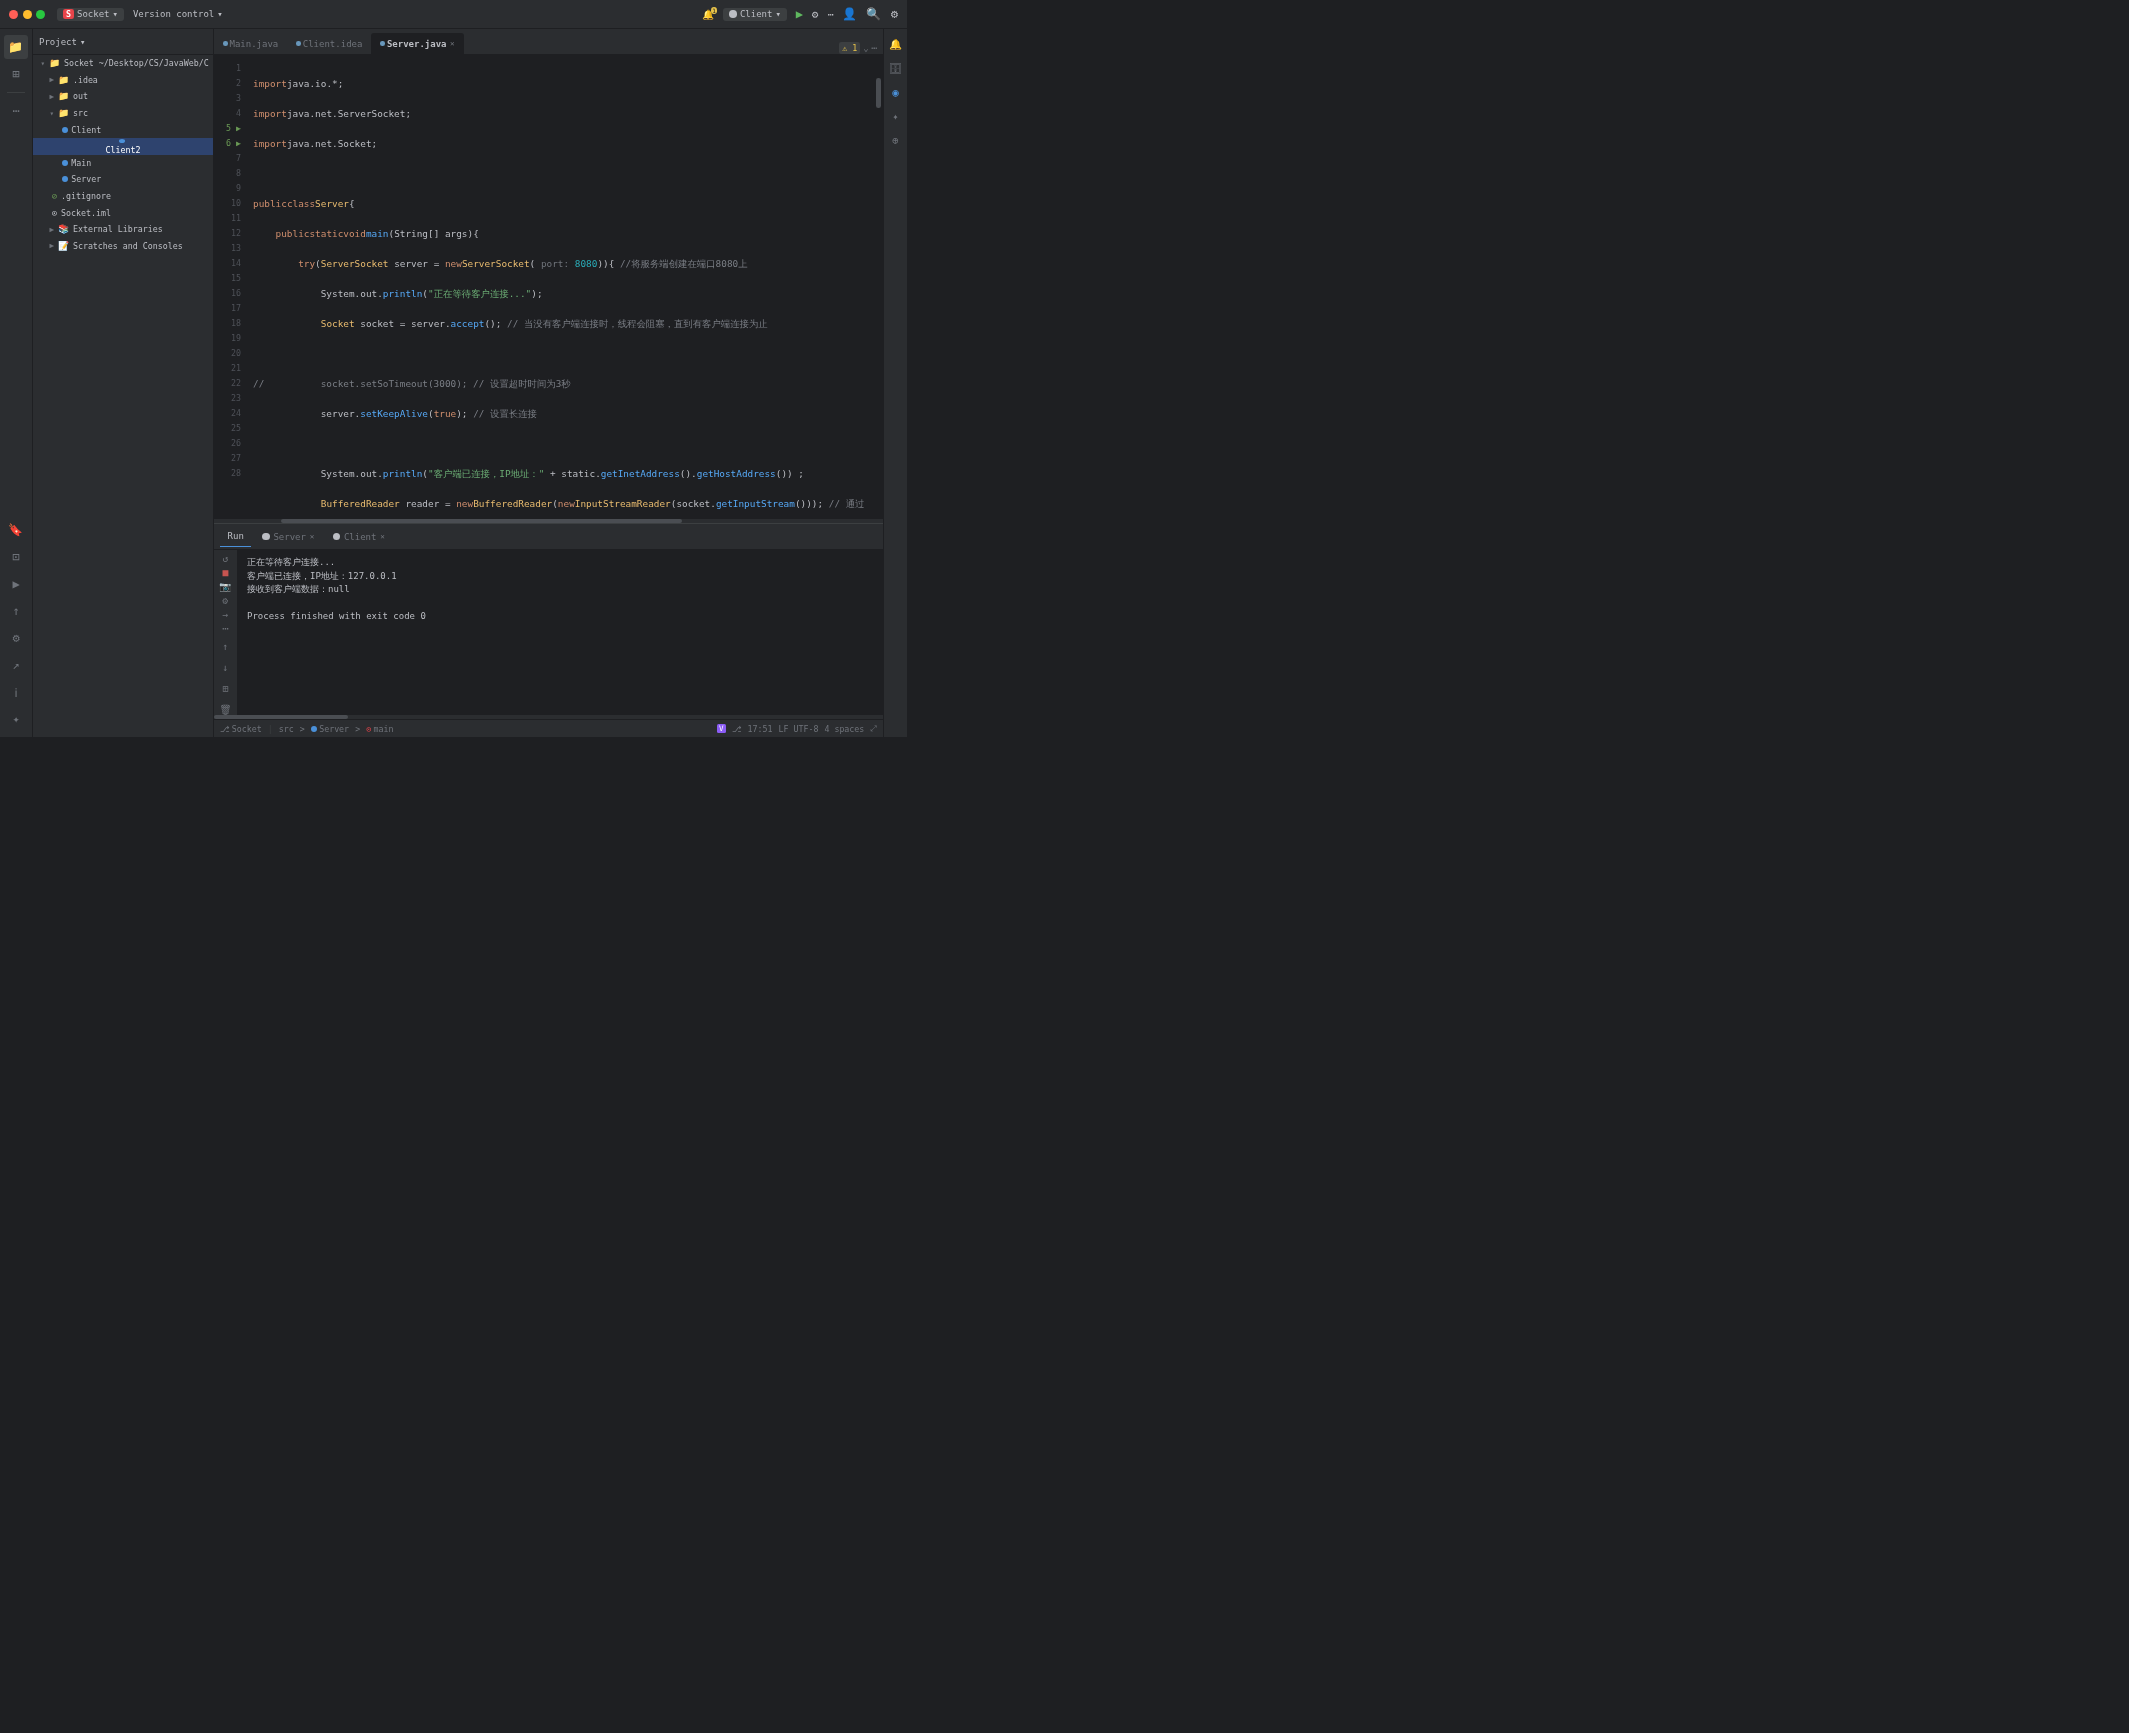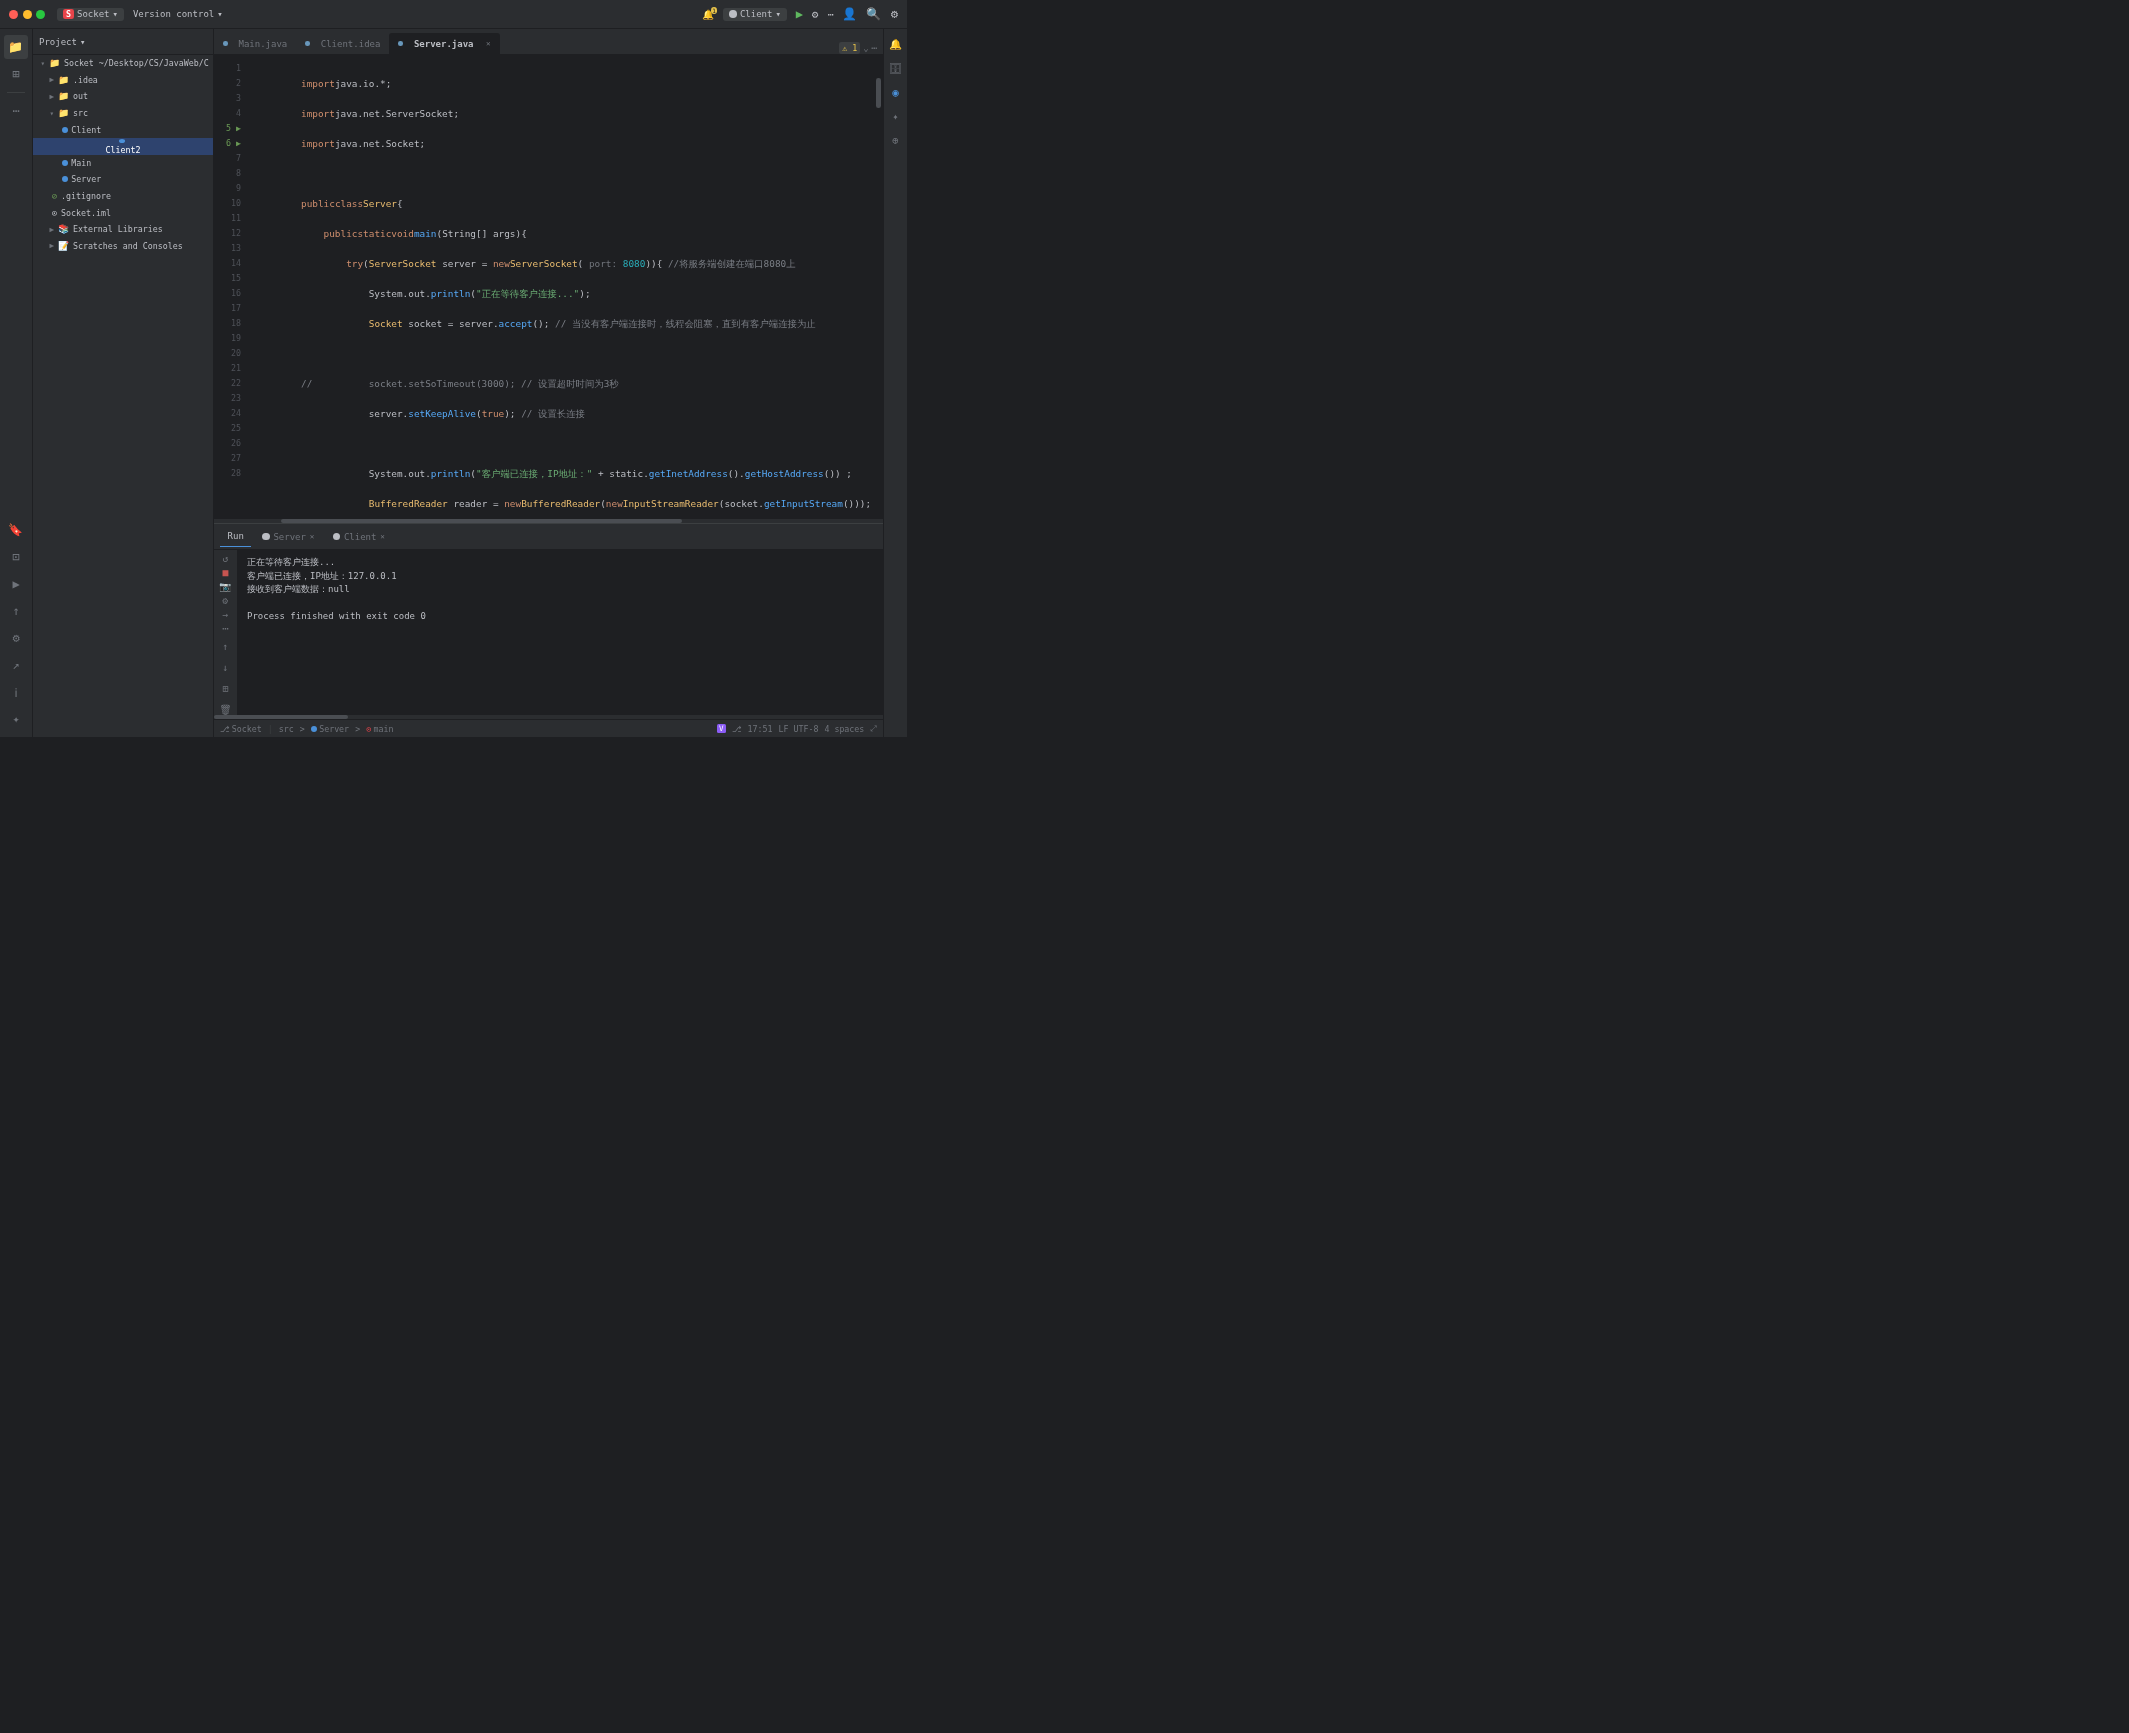--- a/index.html
+++ b/index.html
@@ -109,21 +109,21 @@
       height: 26px;
       background: #2b2d30;
       display: flex;
       align-items: flex-end;
       border-bottom: 1.5px solid #1e1f22;
       padding-left: 0;
     }
     .tab {
       height: 23px;
       display: flex; align-items: center;
-      padding: 0 9px; gap: 11px;
+      padding: 0 9px; gap: 2px;
       font-size: 9px; color: #6f737a;
       cursor: pointer; border-radius: 3px 3px 0 0;
       border-bottom: 1.5px solid transparent;
       margin-bottom: -1.5px;
     }
     .tab.active {
       color: #bcbec4; background: #1e1f22;
       border-bottom: 1.5px solid #4a90d9;
       font-weight: bold;
     }
@@ -153,21 +153,20 @@
     }
     .gutter-line { height: 15px; }
     .gutter-line.run-arrow { color: #6a9955; }
     .code-area {
       flex: 1;
       padding: 6px 0 0 6px;
       overflow-x: auto;
       white-space: pre;
       color: #bcbec4;
       line-height: 15px;
-      margin-left: 48px;
     }
     .code-line { height: 15px; display: flex; align-items: center; }
     .kw { color: #cf8e6d; }
     .fn { color: #56a8f5; }
     .str { color: #6aab73; }
     .comment { color: #7a7e85; }
     .type { color: #e8bb6f; }
 
     
     .right-sidebar {

